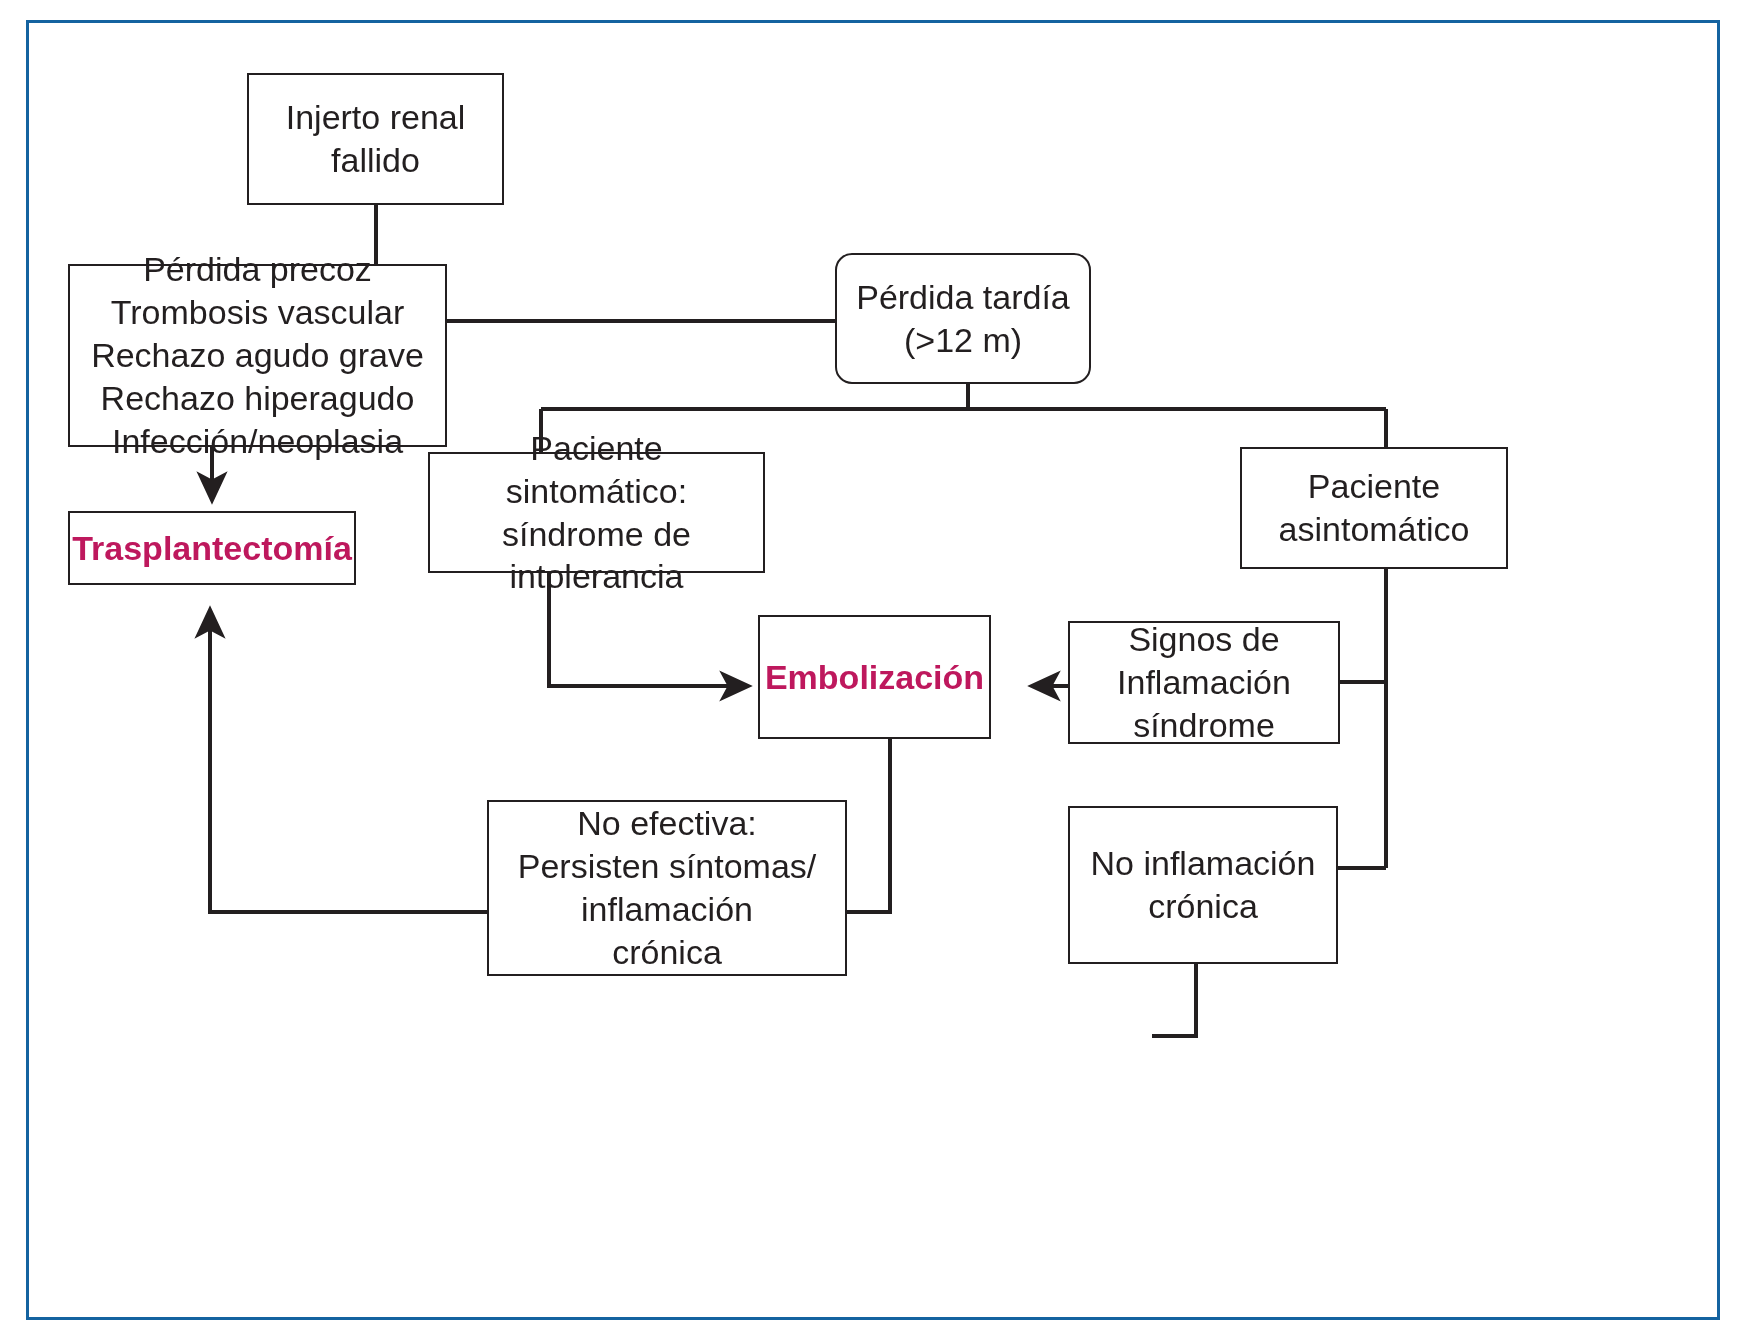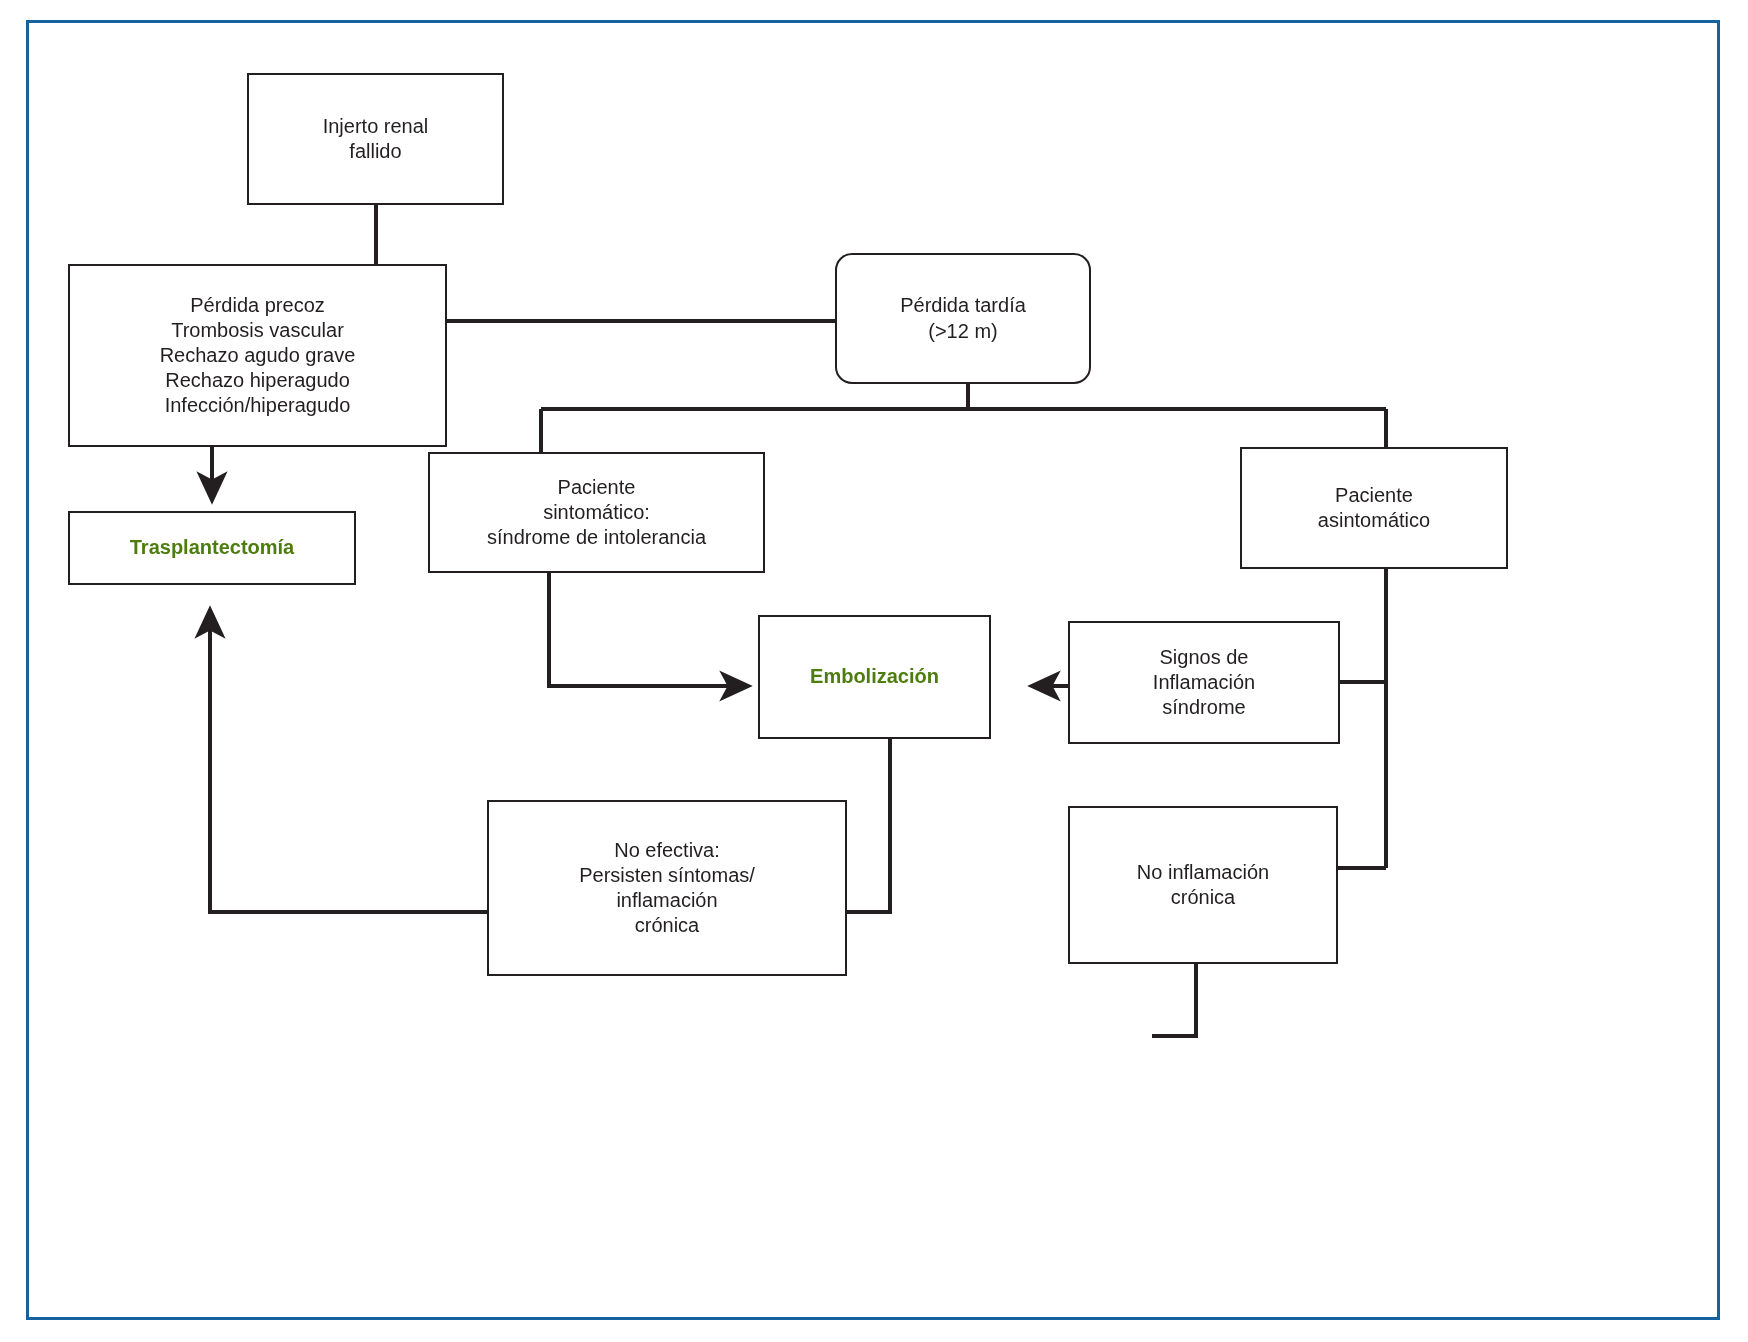--- a/index.html
+++ b/index.html
@@ -34,32 +34,32 @@
   .node {
     position: absolute;
     box-sizing: border-box;
     border: 2px solid #231f20;
     background: #ffffff;
     display: flex;
     align-items: center;
     justify-content: center;
     text-align: center;
     color: #231f20;
-    font-size: 20px;
+    font-size: 34px;
     line-height: 1.26;
     z-index: 5;
   }
   .node .txt {
     display: block;
     width: 100%;
     white-space: pre-line;
     padding: 0 6px;
   }
   .node.accent .txt {
-    color: #4d7c0f;
+    color: #be185d;
     font-weight: bold;
   }
   .node.italic-tail .txt em {
     font-style: italic;
   }
 </style>
 </head>
 <body>
 
 <div id="canvas">
@@ -97,21 +97,21 @@
   <div class="node" style="left:247px; top:73px; width:257px; height:132px;">
     <span class="txt">Injerto renal
 fallido</span>
   </div>
 
   <div class="node" style="left:68px; top:264px; width:379px; height:183px;">
     <span class="txt">Pérdida precoz
 Trombosis  vascular
 Rechazo agudo grave
 Rechazo hiperagudo
-Infección/hiperagudo</span>
+Infección/neoplasia</span>
   </div>
 
   <div class="node" style="left:835px; top:253px; width:256px; height:131px;border-radius:17px;">
     <span class="txt">Pérdida tardía
 (&gt;12 m)</span>
   </div>
 
   <div class="node accent" style="left:68px; top:511px; width:288px; height:74px;">
     <span class="txt">Trasplantectomía</span>
   </div>

